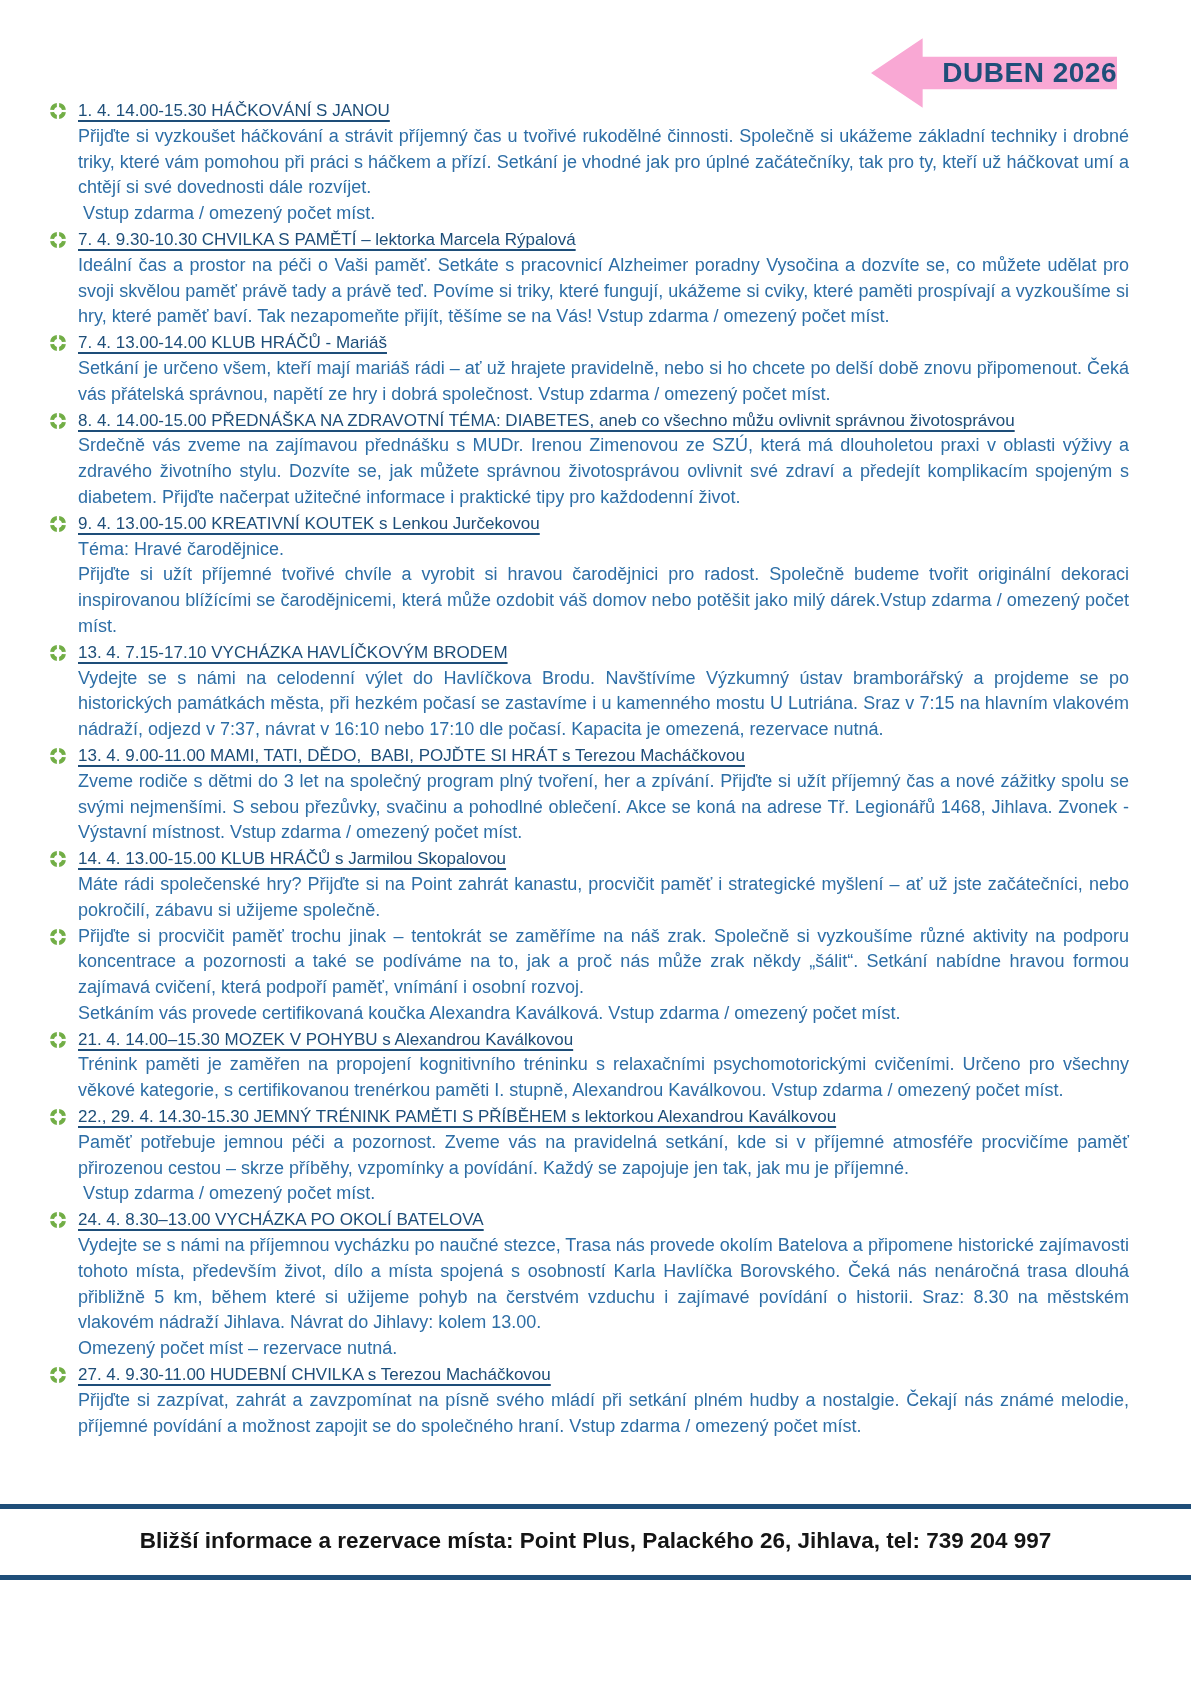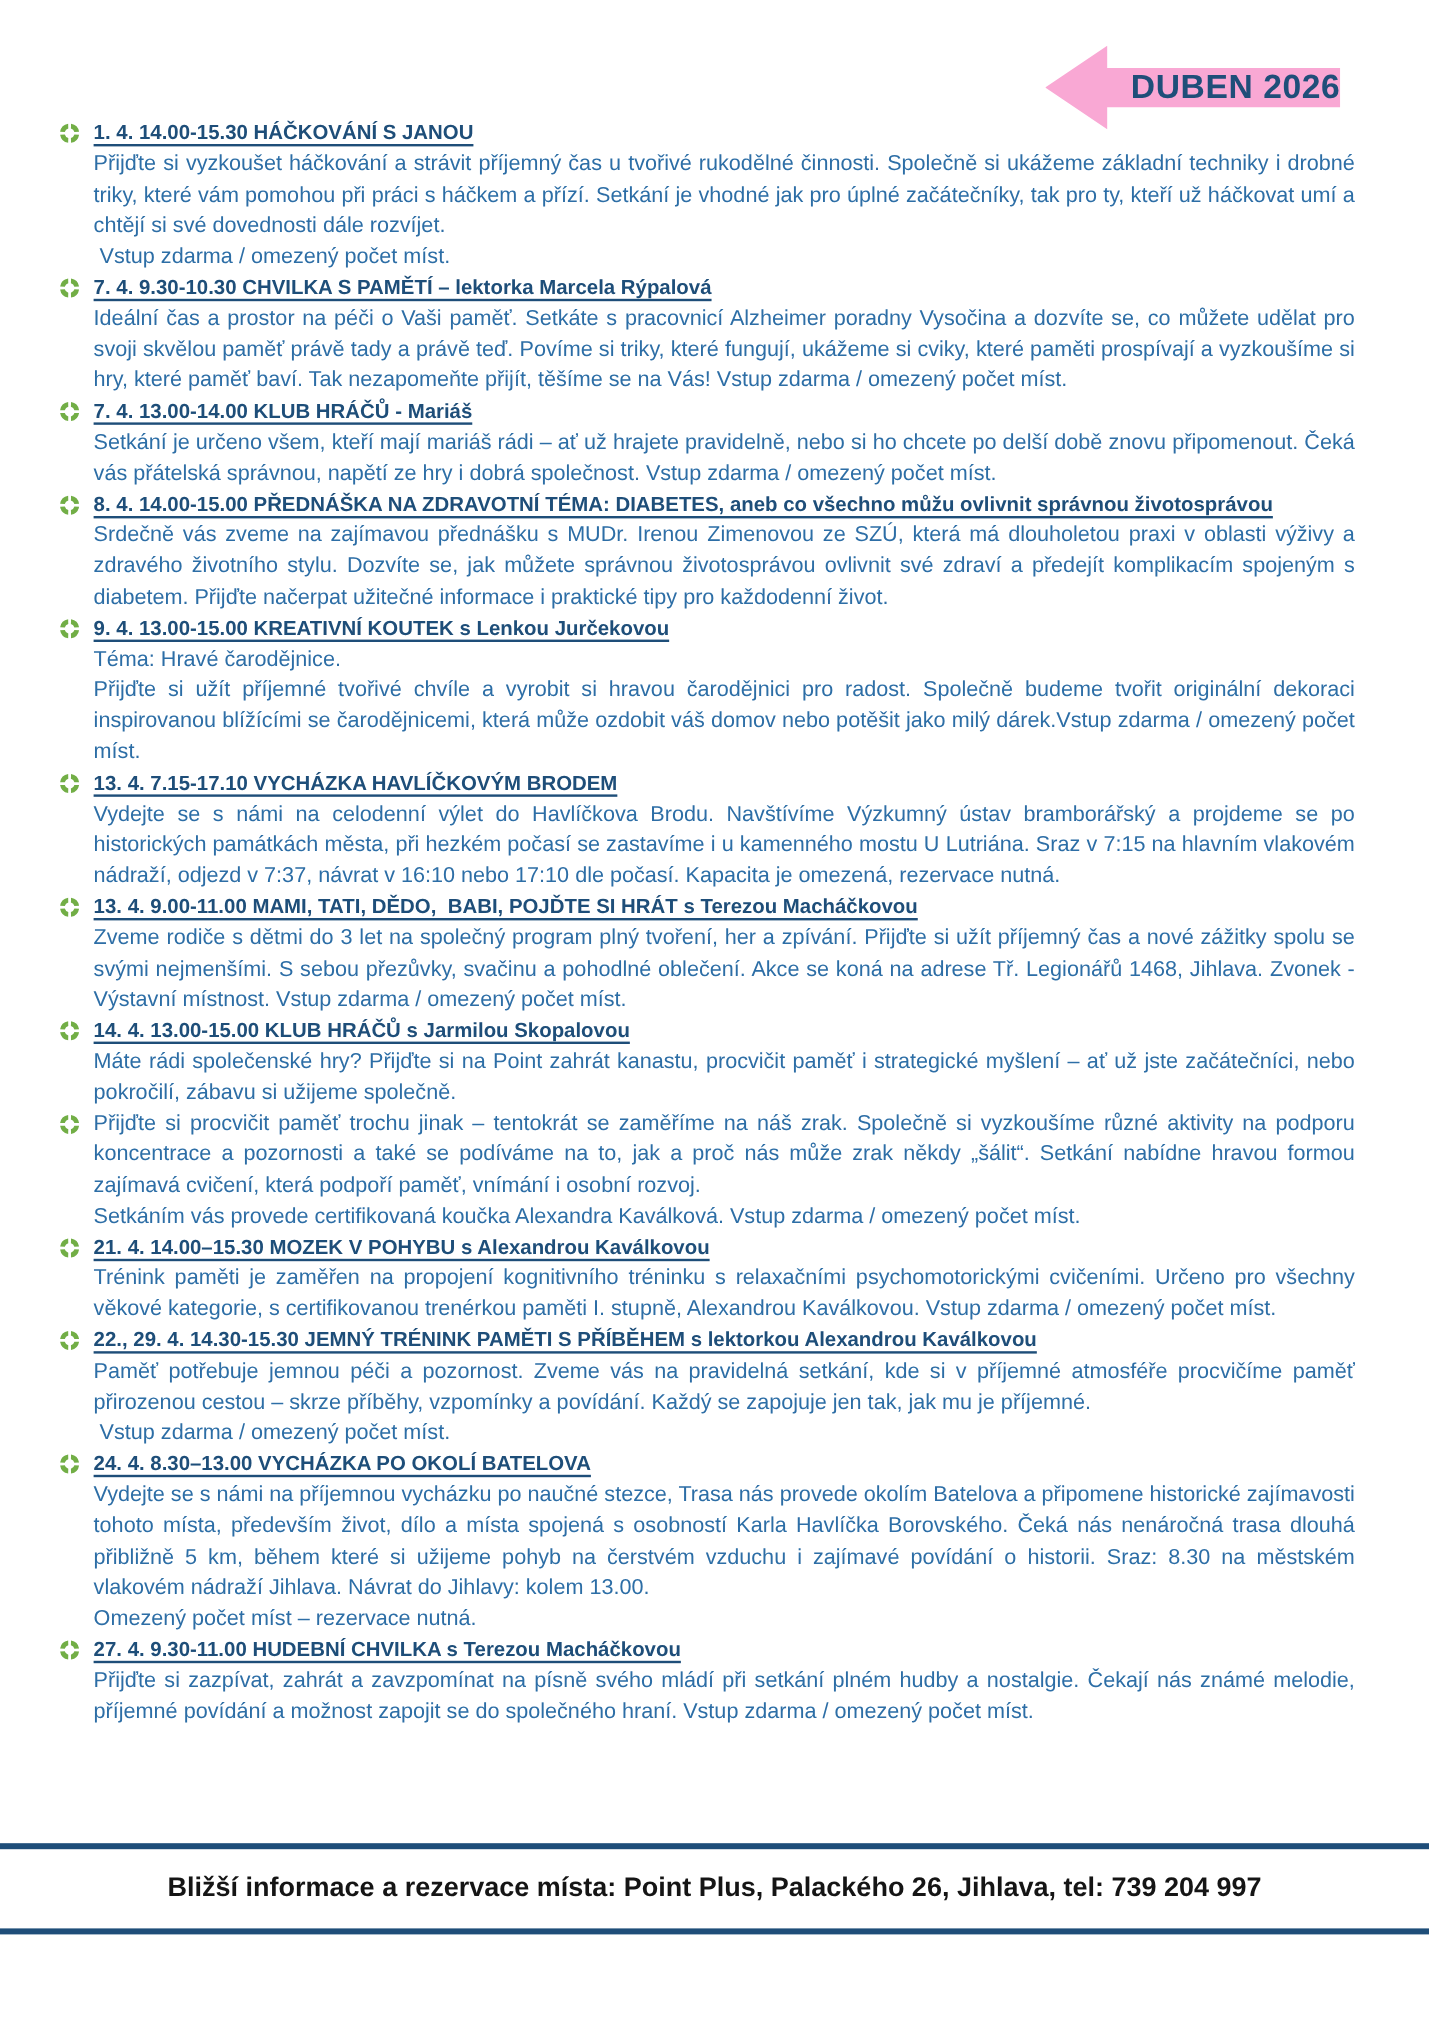--- a/index.html
+++ b/index.html
@@ -22,30 +22,30 @@
   }
   
   .content{
     position:absolute;top:98px;left:52px;right:62px;
   }
   .event{position:relative;padding-left:26px;}
   .bullet{
     position:absolute;left:-4px;top:3px;width:20px;height:20px;line-height:0;
   }
   .event-title{
-    color:#1e4e79;font-weight:bold;font-size:17px;line-height:25.8px;
+    color:#1e4e79;font-weight:normal;font-size:17px;line-height:25.8px;
     text-decoration:underline;text-decoration-thickness:2px;text-underline-offset:4px;
     white-space:pre-wrap;
   }
   .event-para{
     margin:0;color:#2d6ea6;font-size:18px;line-height:25.8px;
     text-align:justify;white-space:pre-wrap;
   }
   
-  .footer{position:absolute;left:0;top:1536px;width:1191px;}
+  .footer{position:absolute;left:0;top:1504px;width:1191px;}
   .footer-rule{height:5px;background:#1f4e79;}
   .footer-rule.bottom{margin-top:0;}
   .footer-text{padding:14px 20px 16px;text-align:center;color:#151515;}
   .footer-line1{font-weight:bold;font-size:22.5px;line-height:36px;}
   .footer-line2{font-size:21.5px;line-height:34px;}
 </style>
 </head>
 <body>
 
 <div class="banner">

